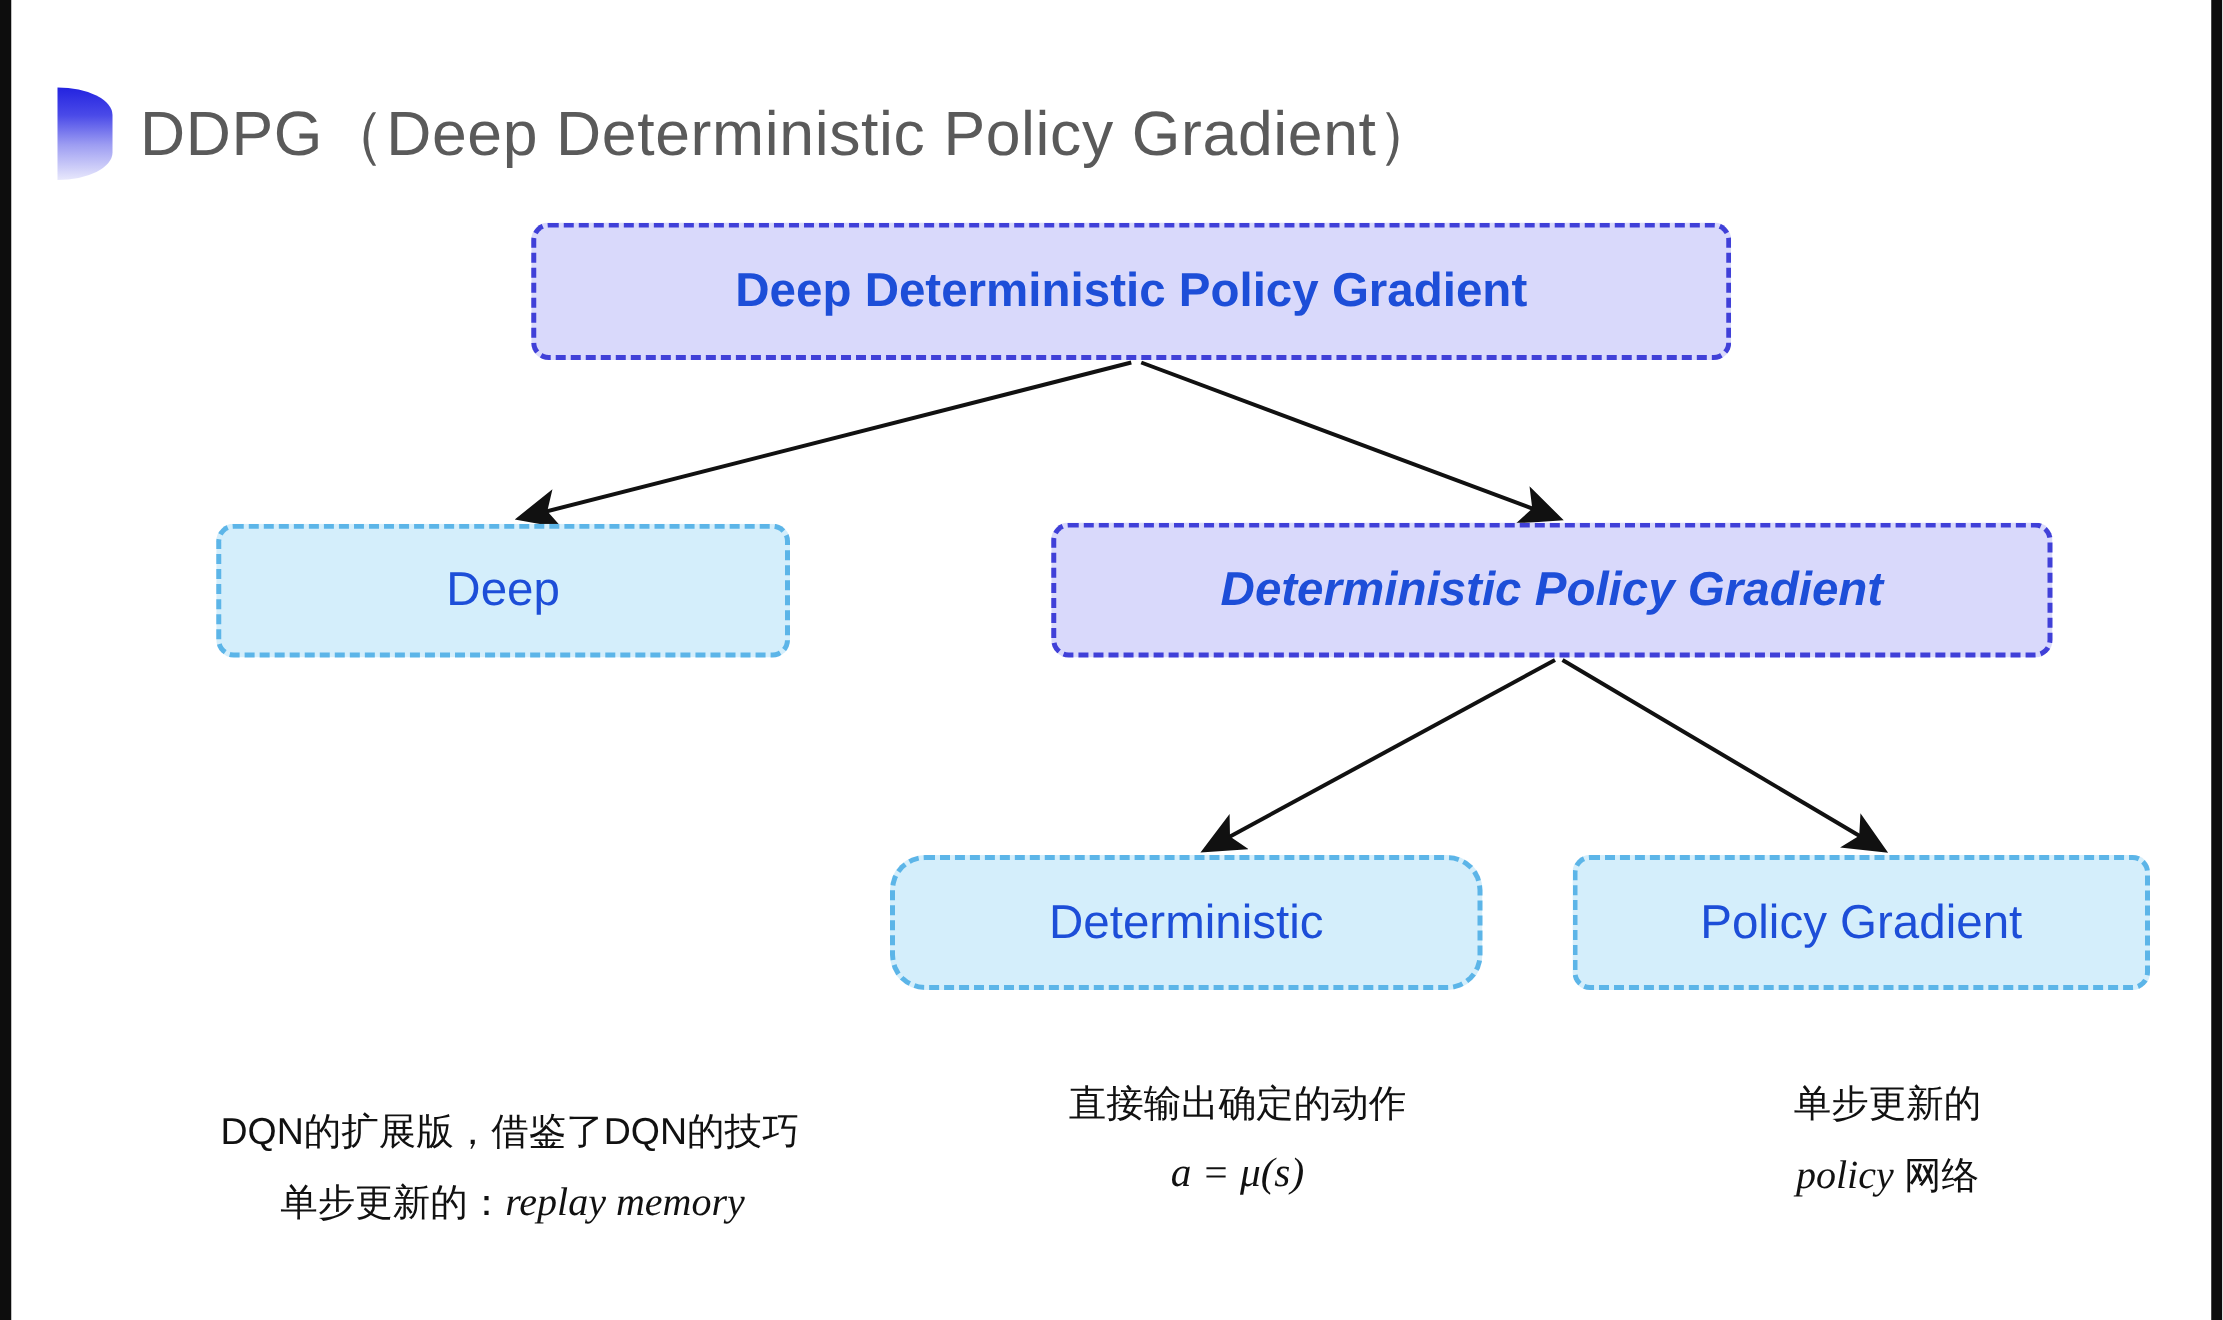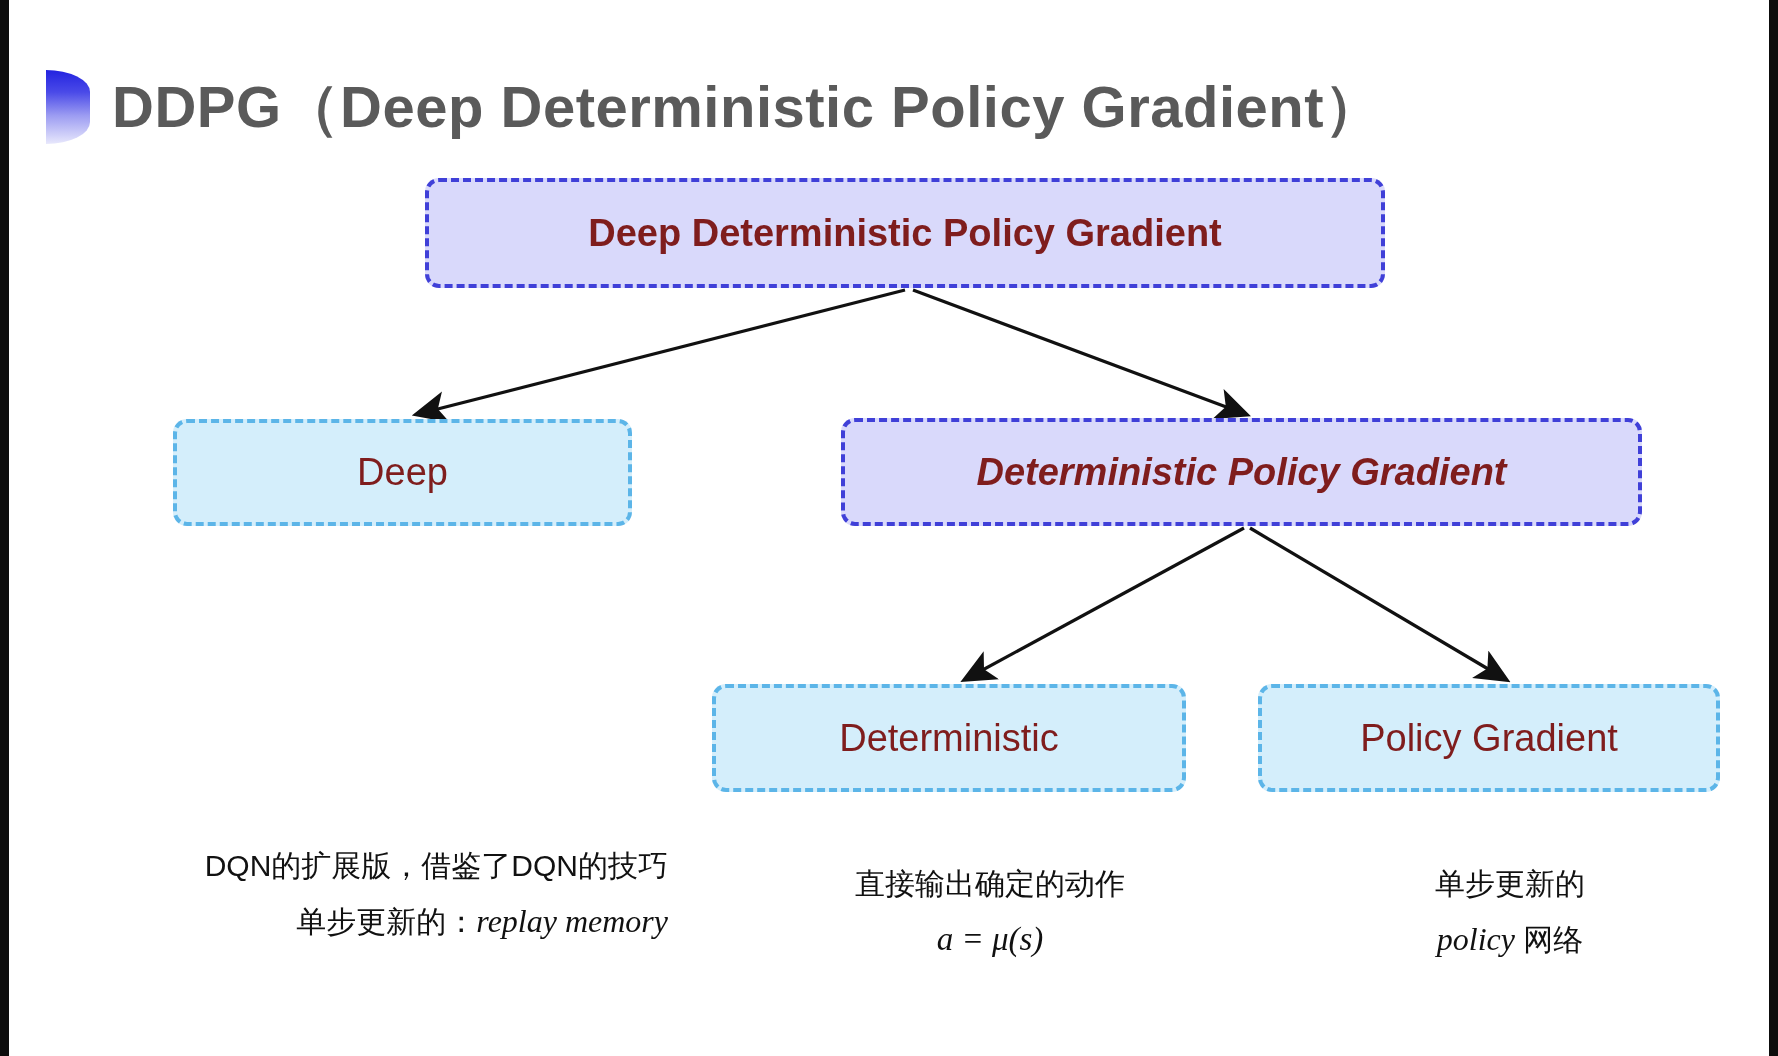--- a/index.html
+++ b/index.html
@@ -42,56 +42,56 @@
     width: 44px;
     height: 74px;
     border-top-right-radius: 74px 37px;
     border-bottom-right-radius: 74px 37px;
     background: linear-gradient(180deg, #2323e0 0%, #4a4ae8 30%, #9d9df2 62%, #e8e8fc 100%);
     margin-left: 6px;
     flex: none;
   }
   #title-text {
     margin-left: 22px;
-    font-size: 58px;
+    font-size: 50px;
     line-height: 1;
     color: #5a5a5a;
     letter-spacing: 0.5px;
     white-space: nowrap;
-    font-weight: 700;
+    font-weight: 400;
   }
 
   
   .node {
     position: absolute;
     box-sizing: border-box;
     display: flex;
     align-items: center;
     justify-content: center;
     border-radius: 14px;
     text-align: center;
-    color: #7f1d1d;
+    color: #1d4ed8;
     font-size: 38px;
     font-weight: 600;
     white-space: nowrap;
   }
   .node.purple {
     background: #d9d9fb;
     border: 4px dashed #4040d8;
   }
   .node.blue {
     background: #d4eefb;
     border: 4px dashed #5cb5e8;
     font-weight: 500;
   }
 
   #node-root { left: 425px;  top: 178px; width: 960px; height: 110px; }
   #node-deep { left: 173px;  top: 419px; width: 459px; height: 107px; text-align: center; }
   #node-dpg  { left: 841px;  top: 418px; width: 801px; height: 108px; font-style: italic; }
-  #node-det  { left: 712px;  top: 684px; width: 474px; height: 108px; }
+  #node-det  { left: 712px;  top: 684px; width: 474px; height: 108px; border-radius: 28px; }
   #node-pg   { left: 1258px; top: 684px; width: 462px; height: 108px; }
 
   
   #arrows {
     position: absolute;
     left: 0; top: 0;
     width: 1778px;
     height: 1056px;
     pointer-events: none;
   }
@@ -103,21 +103,21 @@
     font-size: 30px;
     line-height: 1.75;
     white-space: nowrap;
   }
   .caption .row { display: block; }
   .caption .ital {
     font-family: "Liberation Serif", serif;
     font-style: italic;
     font-size: 32px;
   }
-  #caption-left   { left: 148px;  top: 840px; text-align: right; width: 520px; }
+  #caption-left   { left: 148px;  top: 880px; text-align: center; width: 520px; }
   #caption-mid    { left: 790px;  top: 858px; text-align: center; width: 400px; }
   #caption-right  { left: 1350px; top: 858px; text-align: center; width: 320px; }
   #caption-left .row.indent { padding-left: 4px; }
   .formula {
     font-family: "Liberation Serif", serif;
     font-style: italic;
     font-size: 33px;
   }
 </style>
 </head>

